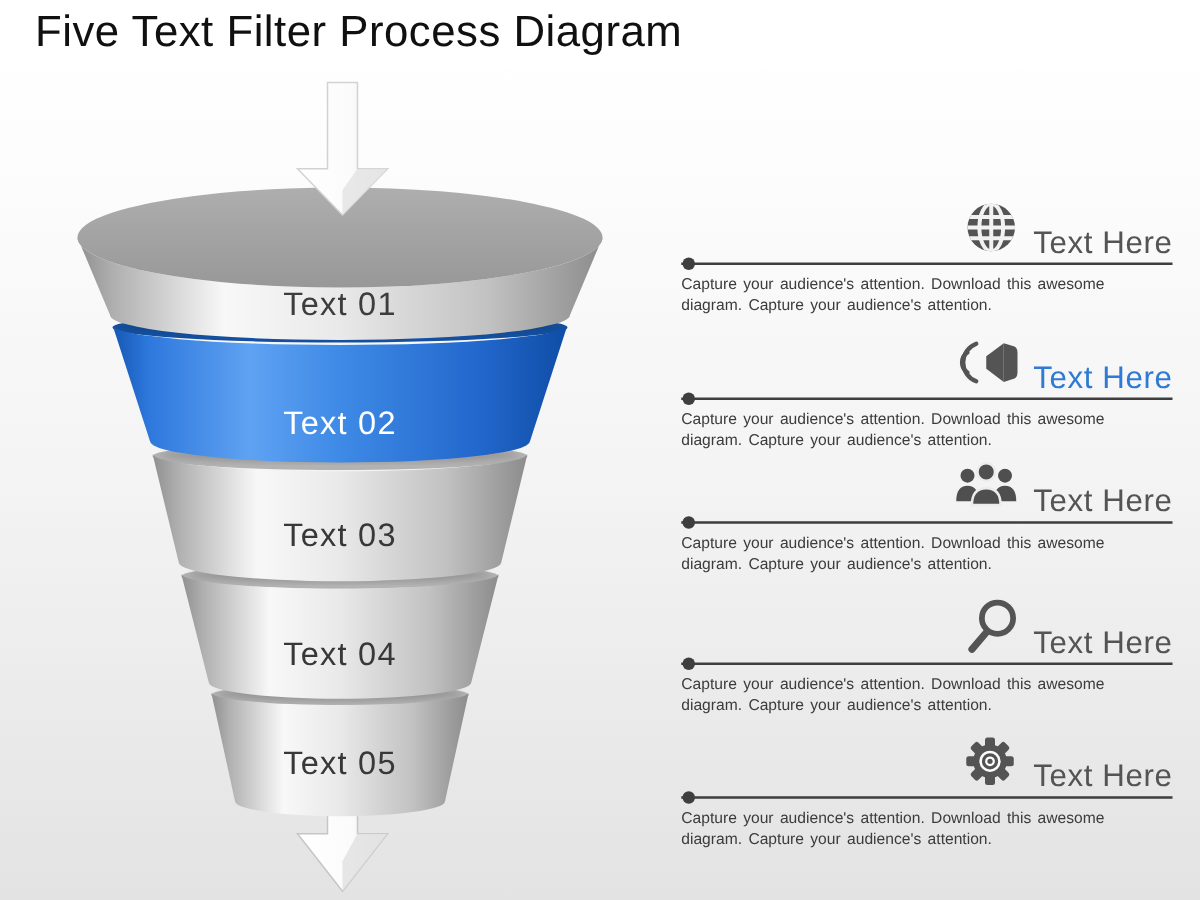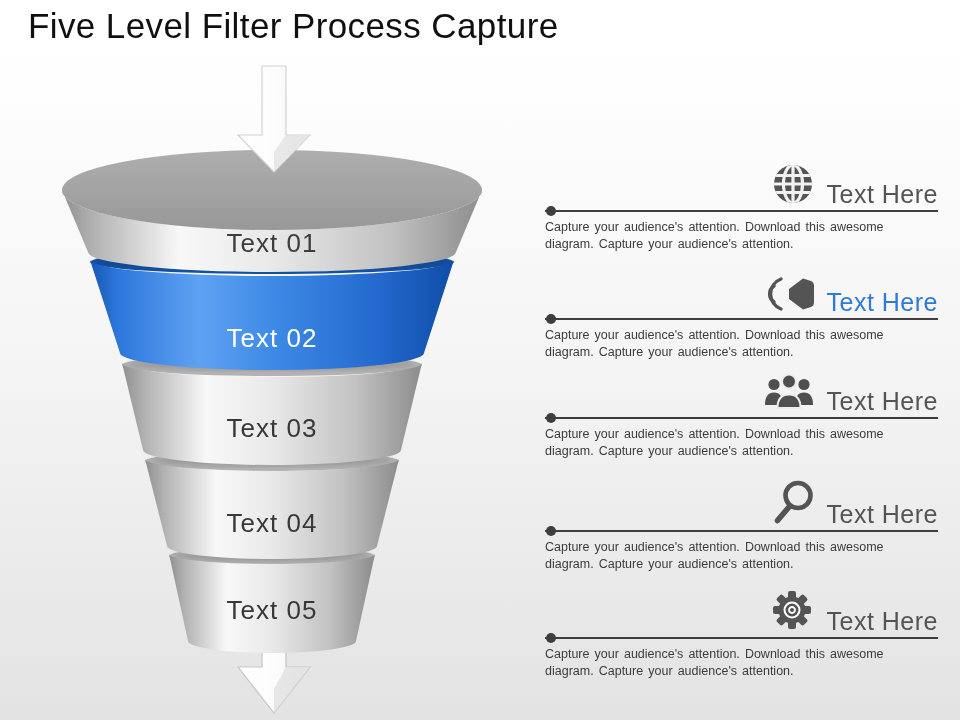--- a/index.html
+++ b/index.html
@@ -6,38 +6,38 @@
   body{width:960px;height:720px;overflow:hidden;font-family:"Liberation Sans",sans-serif;}
   .slide{position:relative;width:960px;height:720px;
     background:linear-gradient(180deg,#ffffff 0%,#fefefe 12%,#f4f4f4 52%,#e3e3e3 100%);}
   .titlebar{position:absolute;left:0;top:0;width:960px;height:56px;background:#ffffff;}
   .slide-title{position:absolute;left:28px;top:6px;margin:0;font-size:35px;font-weight:400;
     color:#101010;letter-spacing:.4px;white-space:nowrap;}
   .funnel-wrap{position:absolute;left:0;top:55px;width:540px;height:665px;}
   .funnel-label{font-family:"Liberation Sans",sans-serif;font-size:26px;letter-spacing:1px;}
   .info-col{position:absolute;left:545px;top:0;width:393px;height:720px;}
   .info-row{position:absolute;left:0;width:393px;}
-  .row-header{height:60px;display:flex;justify-content:flex-end;align-items:flex-end;gap:10px;}
+  .row-header{height:60px;display:flex;justify-content:flex-end;align-items:center;gap:10px;}
   .row-icon{margin-top:8px;flex:0 0 auto;}
   .row-title{align-self:flex-end;margin:0 0 1px 0;font-size:25px;line-height:1;color:#545454;
     font-weight:400;letter-spacing:.5px;}
   .row-title.accent{color:#2f7ad4;}
   .row-line{position:relative;margin-top:2px;height:0;border-top:2px solid #3e3e3e;}
   .row-dot{position:absolute;left:1px;top:-6px;width:10px;height:10px;border-radius:50%;
     background:#3e3e3e;}
   .row-desc{margin:7px 0 0 0;font-size:12.5px;line-height:1.32;color:#3c3c3c;
     text-align:left;white-space:pre-line;word-spacing:1.6px;}
   .r1{top:148px;} .r2{top:256px;} .r3{top:355px;} .r4{top:468px;} .r5{top:575px;}
 </style>
 </head>
 <body>
 
 <div class="slide">
   <div class="titlebar"></div>
-  <h1 class="slide-title">Five Level Filter Process Capture</h1>
+  <h1 class="slide-title">Five Text Filter Process Diagram</h1>
 
   <div class="funnel-wrap">
     <svg width="540" height="665" viewBox="0 0 540 665">
       <defs>
         <linearGradient id="metal" x1="0" y1="0" x2="1" y2="0">
           <stop offset="0" stop-color="#8f8f8f"></stop>
             <stop offset="0.07" stop-color="#b0b0b0"></stop>
           <stop offset="0.28" stop-color="#f8f8f8"></stop>
             <stop offset="0.5" stop-color="#e9e9e9"></stop>
           <stop offset="0.78" stop-color="#c2c2c2"></stop>

